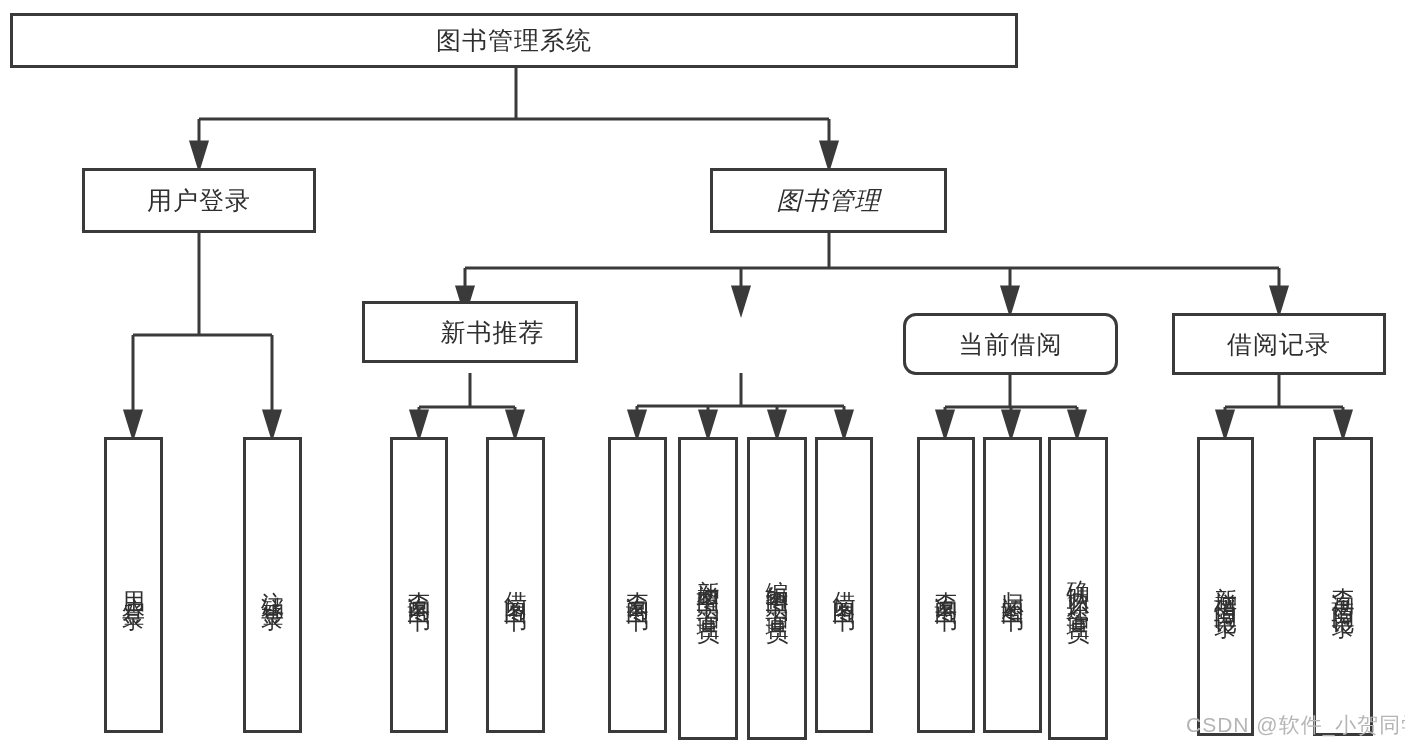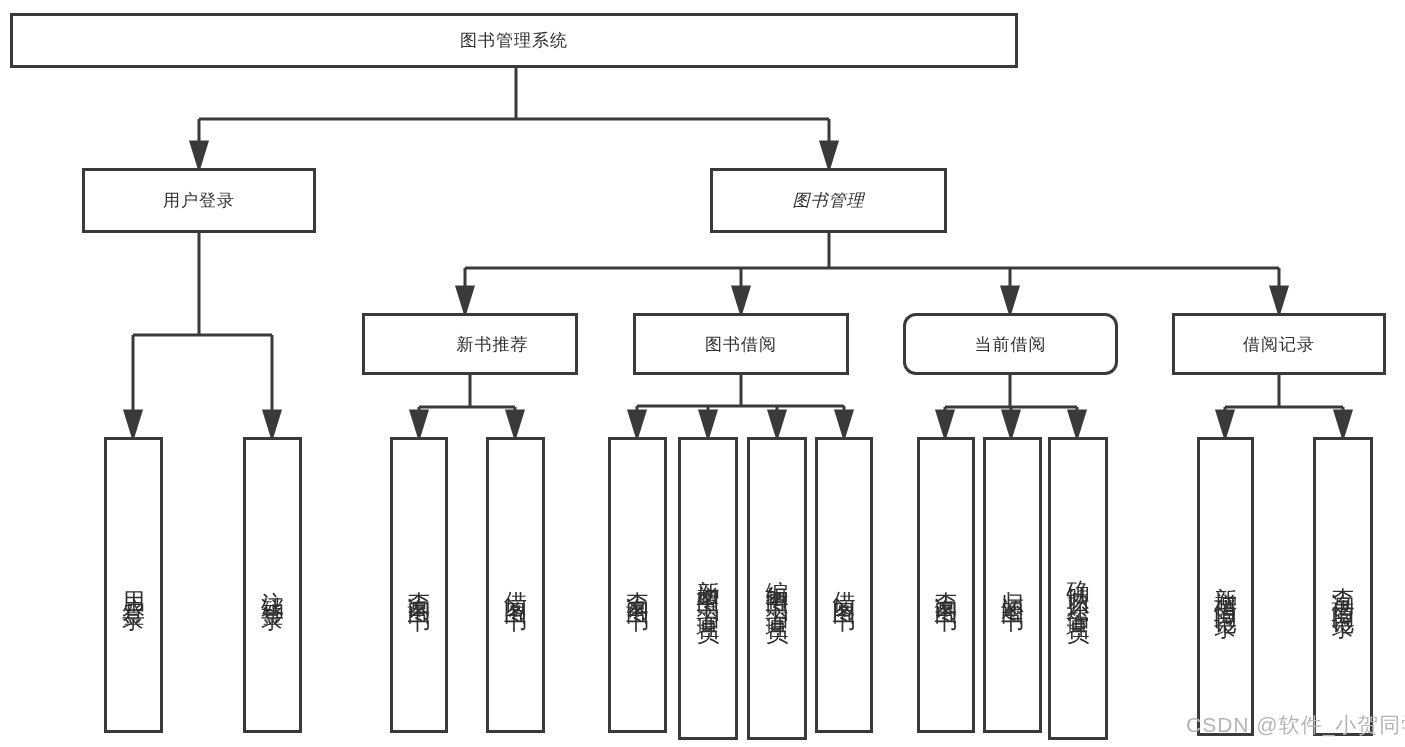--- a/index.html
+++ b/index.html
@@ -14,21 +14,21 @@
   svg.wires { position: absolute; left: 0; top: 0; z-index: 0; }
   .box {
     position: absolute;
     box-sizing: border-box;
     border: 3px solid #3a3a3a;
     background: #ffffff;
     display: flex;
     align-items: center;
     justify-content: center;
     color: #2f2f2f;
-    font-size: 17px;
+    font-size: 25px;
     letter-spacing: 1px;
     z-index: 1;
     white-space: nowrap;
   }
   .vbox {
     position: absolute;
     box-sizing: border-box;
     border: 3px solid #3a3a3a;
     background: #ffffff;
     display: flex;
@@ -111,22 +111,21 @@
         <polygon points="1335,411 1351,411 1343,437"></polygon>
       </g>
     </g>
   </svg>
 
   <div class="box" style="left:10px; top:13px; width:1008px; height:55px;">图书管理系统</div>
 
   <div class="box" style="left:82px; top:168px; width:234px; height:65px;">用户登录</div>
   <div class="box" style="left:710px; top:168px; width:237px; height:65px;font-style:italic;">图书管理</div>
 
-  <div class="box" style="left:362px; top:313px; width:216px; height:62px;padding-left:45px;">新书推荐</div>
-  <div class="box" style="left:633px; top:313px; width:216px; height:62px;">图书借阅</div>
+  <div class="box" style="left:362px; top:301px; width:216px; height:62px;padding-left:45px;">新书推荐</div>
   <div class="box" style="left:903px; top:313px; width:215px; height:62px;border-radius:13px;">当前借阅</div>
   <div class="box" style="left:1172px; top:313px; width:214px; height:62px;">借阅记录</div>
 
   <div class="vbox" style="left:104px; top:437px; width:59px; height:296px;">
     <span class="vtext">用户登录</span>
   </div>
   <div class="vbox" style="left:243px; top:437px; width:59px; height:296px;">
     <span class="vtext">注销登录</span>
   </div>
 

